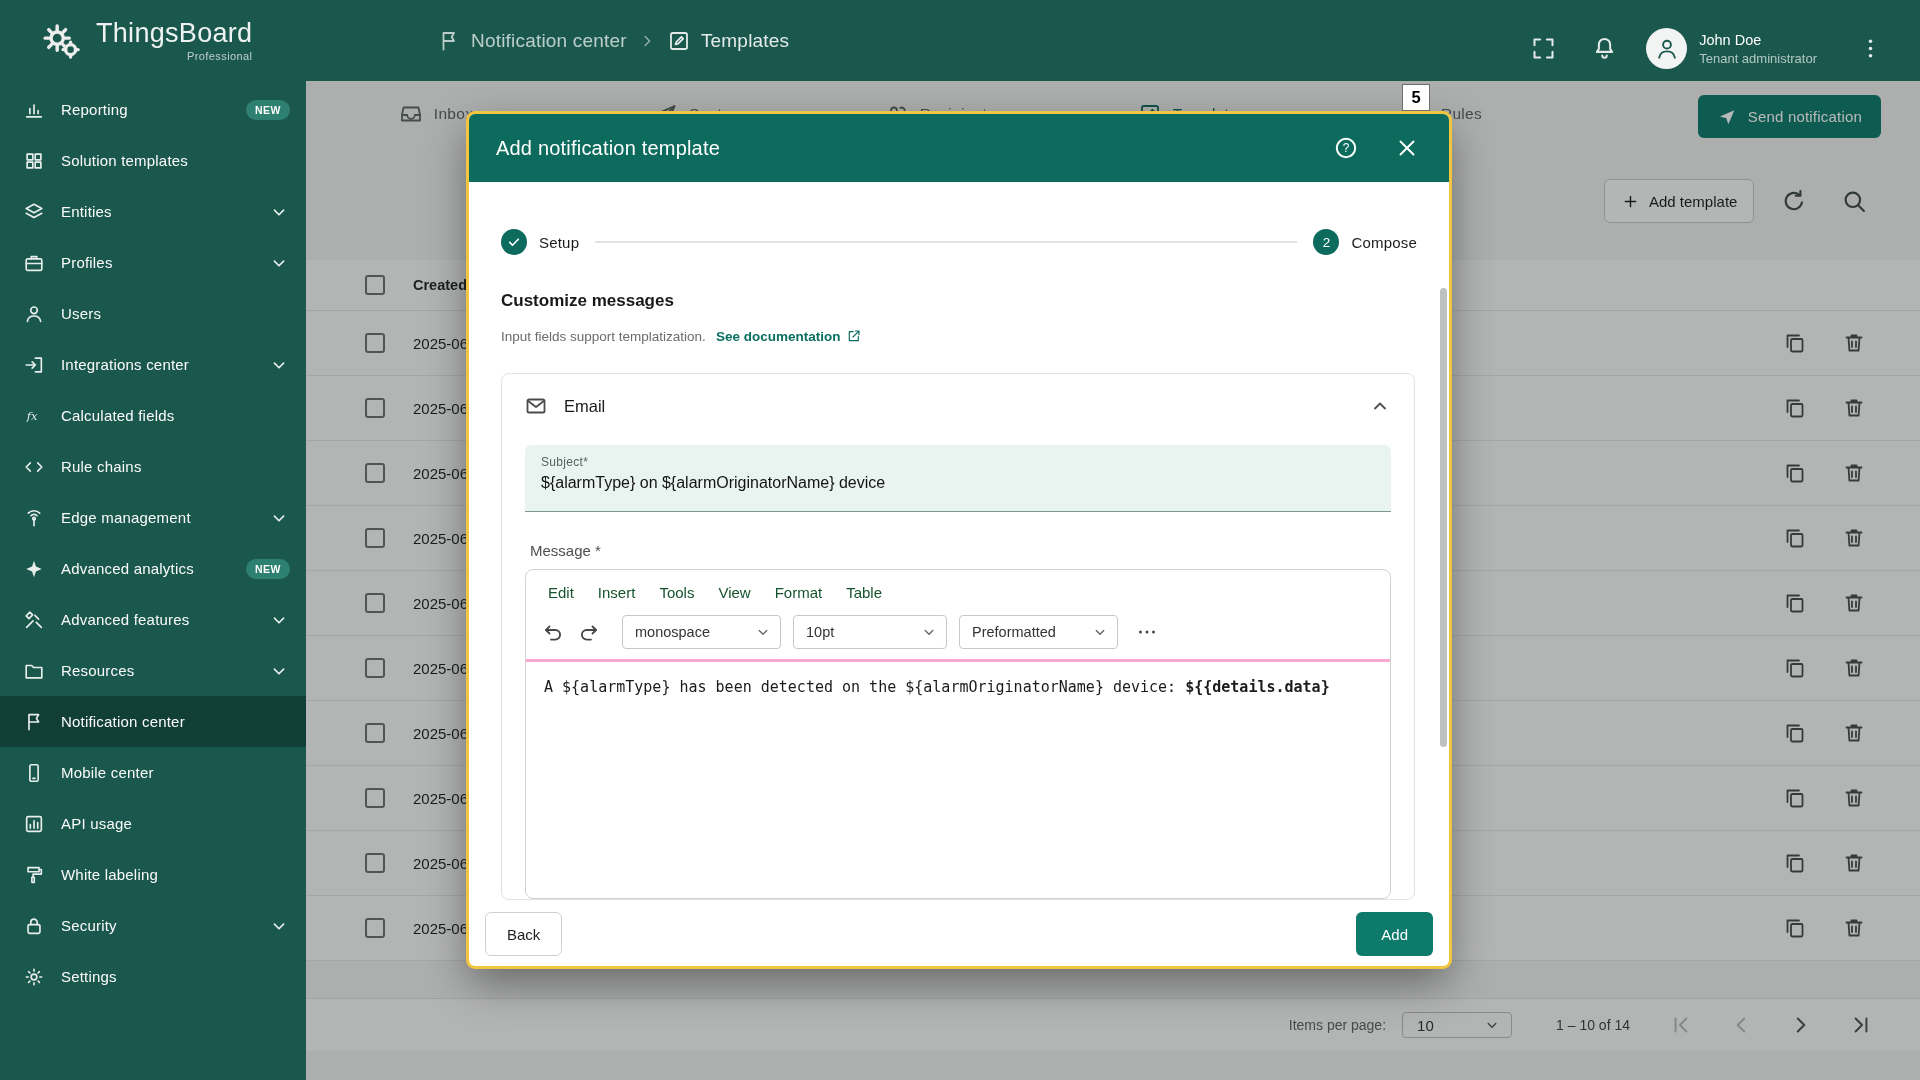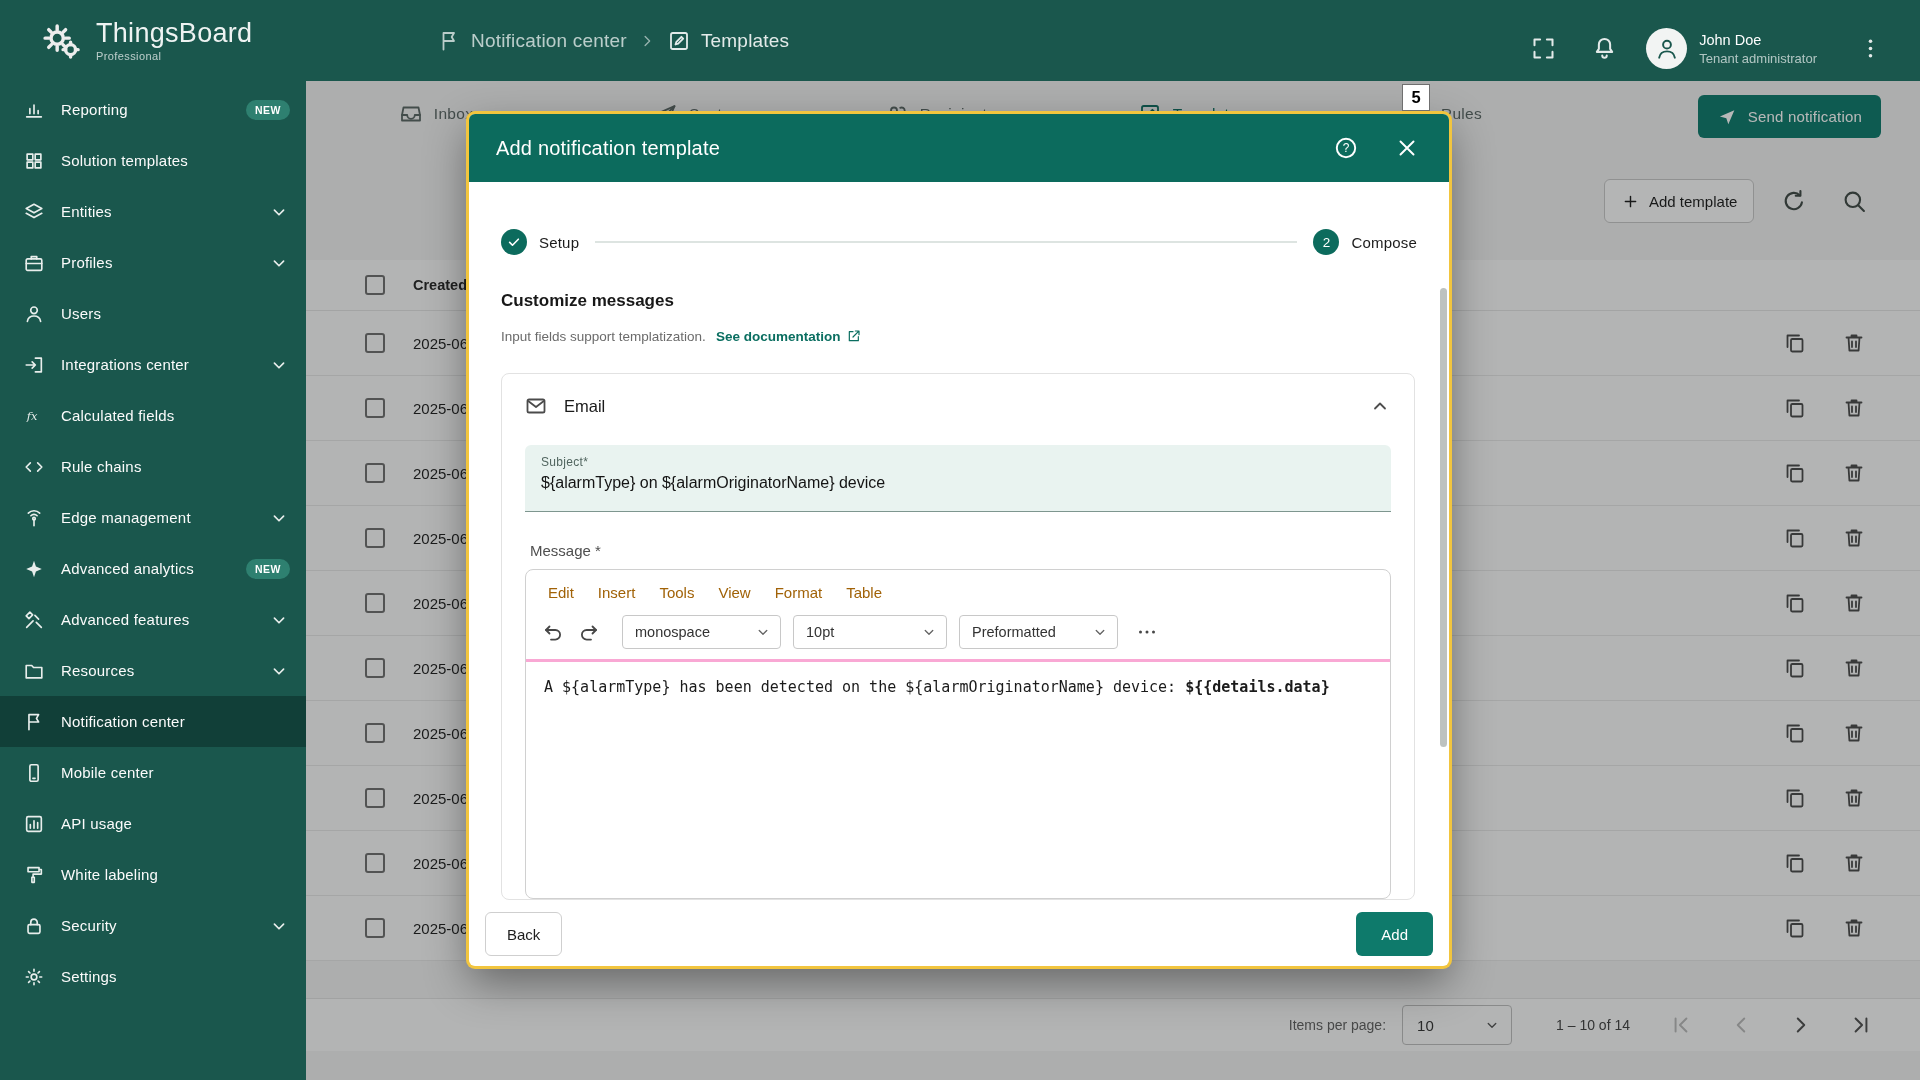--- a/index.html
+++ b/index.html
@@ -6,21 +6,21 @@
 html,body{width:1920px;height:1080px;overflow:hidden;}
 body{font-family:"Liberation Sans",sans-serif;background:#F1F1F1;position:relative;}
 .ic{display:inline-flex;flex:none;}
 .ic svg{display:block;}
 
 
 .topbar{position:absolute;left:0;top:0;width:1920px;height:81px;background:#1A574D;z-index:3;}
 .logo{position:absolute;left:38px;top:0;height:81px;display:flex;align-items:center;gap:12px;cursor:pointer;}
 .logo .ic{width:46px;height:46px;color:#EDEDED;}
 .brand-name{font-size:27px;font-weight:500;color:rgba(255,255,255,.93);letter-spacing:.3px;line-height:1;}
-.brand-sub{font-size:11px;color:rgba(255,255,255,.7);text-align:left;margin-top:3px;letter-spacing:.4px;}
+.brand-sub{font-size:11px;color:rgba(255,255,255,.7);text-align:right;margin-top:3px;letter-spacing:.4px;}
 .breadcrumb{position:absolute;left:437px;top:0;height:81px;display:flex;align-items:center;gap:11px;}
 .crumb{display:flex;align-items:center;gap:10px;cursor:pointer;}
 .crumb .ic{width:24px;height:24px;}
 .crumb-1{color:rgba(255,255,255,.7);}
 .crumb-2{color:rgba(255,255,255,.88);}
 .crumb-label{font-size:19px;letter-spacing:.2px;}
 .crumb-sep{width:18px;height:18px;color:rgba(255,255,255,.55);}
 .top-right{position:absolute;right:0;top:0;height:97px;display:flex;align-items:center;}
 .top-icon{width:27px;height:27px;color:rgba(255,255,255,.88);cursor:pointer;}
 .fullscreen-btn{margin-right:34px;}
@@ -57,21 +57,21 @@
 .table-head{position:absolute;top:179px;left:0;right:0;height:51px;background:#FAFAFA;border-bottom:1px solid #E3E3E3;display:flex;align-items:center;}
 .rows{position:absolute;top:230px;left:0;right:0;}
 .row{height:65px;background:#FAFAFA;border-bottom:1px solid #E6E6E6;display:flex;align-items:center;padding-right:54px;}
 .checkbox{width:20px;height:20px;border:2px solid #6F6F6F;border-radius:3px;margin-left:59px;flex:none;cursor:pointer;background:transparent;}
 .head-label{margin-left:28px;font-size:14.5px;font-weight:700;color:#262626;white-space:nowrap;}
 .row-date{margin-left:28px;font-size:15px;color:#1F1F1F;white-space:nowrap;}
 .row-actions{margin-left:auto;display:flex;gap:35px;}
 .row-icon{width:24px;height:24px;color:#4A4A4A;cursor:pointer;}
 .pagination{position:absolute;top:917px;left:0;right:0;height:53px;background:#FAFAFA;border-top:1px solid #E0E0E0;display:flex;align-items:center;justify-content:flex-end;}
 .pp-label{font-size:14px;color:#616161;}
-.pp-select{margin-left:16px;width:110px;height:40px;border:1px solid #BDBDBD;border-radius:4px;display:flex;align-items:center;justify-content:space-between;padding:0 10px 0 14px;cursor:pointer;background:#FAFAFA;}
+.pp-select{margin-left:16px;width:110px;height:26px;border:1px solid #BDBDBD;border-radius:4px;display:flex;align-items:center;justify-content:space-between;padding:0 10px 0 14px;cursor:pointer;background:#FAFAFA;}
 .pp-value{font-size:15px;color:#333;}
 .pp-select .ic{width:18px;height:18px;color:#555;}
 .pp-range{margin-left:44px;font-size:14px;color:#424242;white-space:nowrap;}
 .pager{display:flex;margin-left:38px;margin-right:46px;gap:34px;}
 .pg-btn{width:26px;height:26px;cursor:pointer;}
 .pg-btn.disabled{color:#B9B9B9;cursor:default;}
 .pg-btn.enabled{color:#4F4F4F;}
 .content-overlay{position:absolute;inset:0;background:rgba(18,20,20,.30);z-index:4;}
 
 
@@ -97,21 +97,21 @@
 .card-header{height:64px;display:flex;align-items:center;padding:0 22px;gap:16px;cursor:pointer;}
 .mail-ic{width:24px;height:24px;color:#4B4B4B;}
 .card-title{font-size:16.5px;font-weight:500;color:#1A1A1A;}
 .collapse-btn{margin-left:auto;width:24px;height:24px;color:#4E4E4E;cursor:pointer;}
 .subject-field{position:absolute;left:23px;right:23px;top:71px;height:67px;background:#E9F3F0;border-radius:6px 6px 0 0;border-bottom:1px solid #7E968F;padding:10px 16px 0;cursor:text;}
 .subject-label{font-size:12px;color:#51655F;letter-spacing:.3px;}
 .subject-value{font-size:16px;color:#141414;margin-top:5px;}
 .message-label{position:absolute;left:28px;top:168px;font-size:15px;color:#4F4F4F;}
 .editor{position:absolute;left:23px;right:23px;top:195px;bottom:0;border:1.5px solid #D0D0D0;border-radius:8px;overflow:hidden;background:#fff;}
 .menubar{display:flex;padding:6px 10px 0;}
-.menu-item{padding:8px 12px;font-size:15px;color:#a16207;cursor:pointer;border-radius:4px;}
+.menu-item{padding:8px 12px;font-size:15px;color:#14532d;cursor:pointer;border-radius:4px;}
 .tb-row{display:flex;align-items:center;padding:6px 12px 10px;border-bottom:3px solid #f9a8d4;}
 .tb-btn{width:30px;height:30px;display:flex;align-items:center;justify-content:center;color:#474747;cursor:pointer;margin-right:6px;}
 .tb-btn .ic{width:24px;height:24px;}
 .tb-select{height:34px;border:1px solid #C8C8C8;border-radius:4px;display:flex;align-items:center;justify-content:space-between;padding:0 8px 0 12px;margin-left:12px;cursor:pointer;}
 .tb-select .ic{width:18px;height:18px;color:#666;}
 .tb-select-label{font-size:14.5px;color:#333;}
 .w-font{width:159px;}
 .w-size{width:154px;}
 .w-block{width:159px;}
 .tb-dots{margin-left:14px;}

